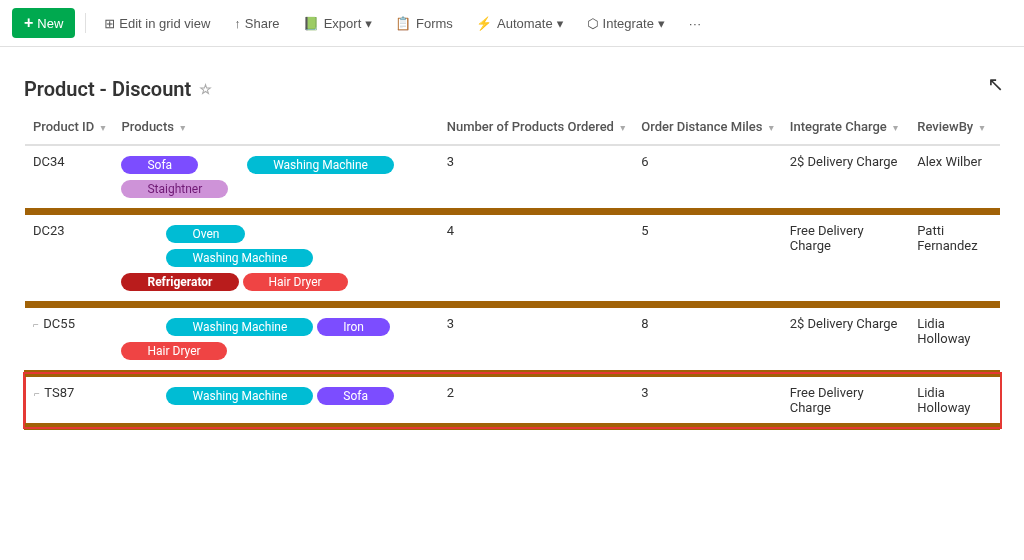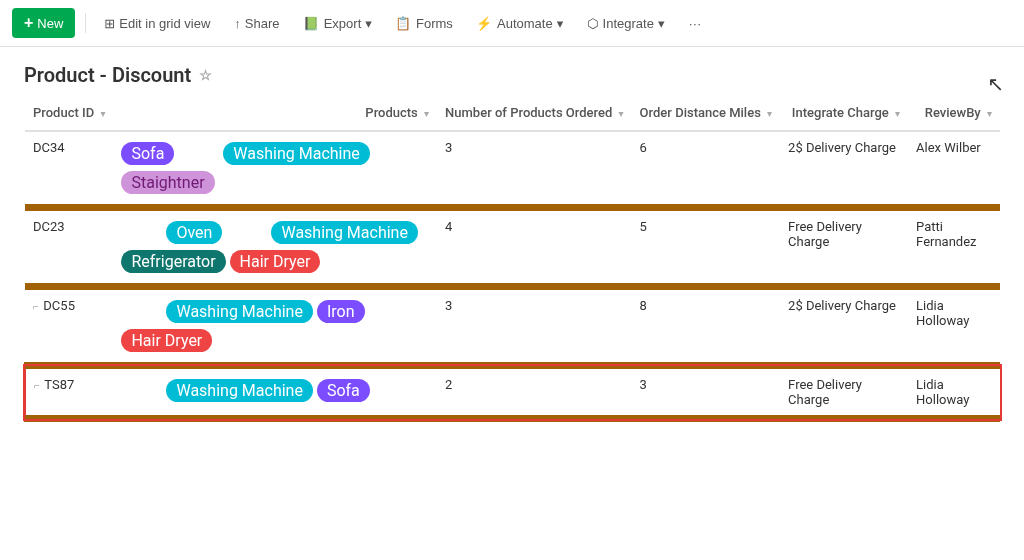--- a/index.html
+++ b/index.html
@@ -24,45 +24,45 @@
       border-radius: 3px;
     }
     .toolbar-sep { width: 1px; height: 20px; background: #e0e0e0; margin: 0 2px; }
     .excel-icon { color: #1e7e34; }
     
     
     .page-header {
       padding: 16px 24px 8px;
     }
     .page-title {
-      font-size: 20px; font-weight: 600; display: flex; align-items: center; gap: 8px;
+      font-size: 20px; font-weight: 600; display: flex; align-items: center; gap: 8px; margin-top: 14px;
     }
     .star-icon { color: #aaa; font-size: 14px; cursor: pointer; }
     
     
     .table-container { padding: 0 24px; }
     table { width: 100%; border-collapse: collapse; }
     thead th {
-      text-align: right; padding: 10px 8px; color: #555;
+      text-align: left; padding: 10px 8px; color: #555;
       border-bottom: 2px solid #e0e0e0; font-weight: 500; font-size: 13px;
       white-space: nowrap;
     }
     thead th .sort-icon { color: #aaa; font-size: 10px; margin-left: 3px; }
     tbody td { padding: 8px; vertical-align: top; border-bottom: 7px solid #a16207; }
     
     
     .tag {
-      display: inline-block; padding: 2px 10px; border-radius: 12px;
-      font-size: 16px; color: #fff; margin: 2px 2px 2px 0; white-space: nowrap;
+      display: inline-block; padding: 2px 26px; border-radius: 12px;
+      font-size: 12px; color: #fff; margin: 2px 2px 2px 0; white-space: nowrap;
     }
     .tag-purple { background: #7c4dff; }
     .tag-cyan { background: #00bcd4; margin-left: 45px; }
     .tag-teal { background: #009688; }
     .tag-blue { background: #ef4444; }
-    .tag-red { background: #0f766e; }
+    .tag-red { background: #b91c1c; font-weight: bold; }
     .tag-lavender { background: #ce93d8; color: #701a75; }
     
     .tags-cell { display: flex; flex-wrap: wrap; gap: 2px; }
     
     
     .sub-indicator { color: #aaa; font-size: 10px; margin-right: 2px; }
     
     
     .cursor-indicator { position: absolute; top: 72px; right: 20px; font-size: 20px; color: #333; }
   </style>

